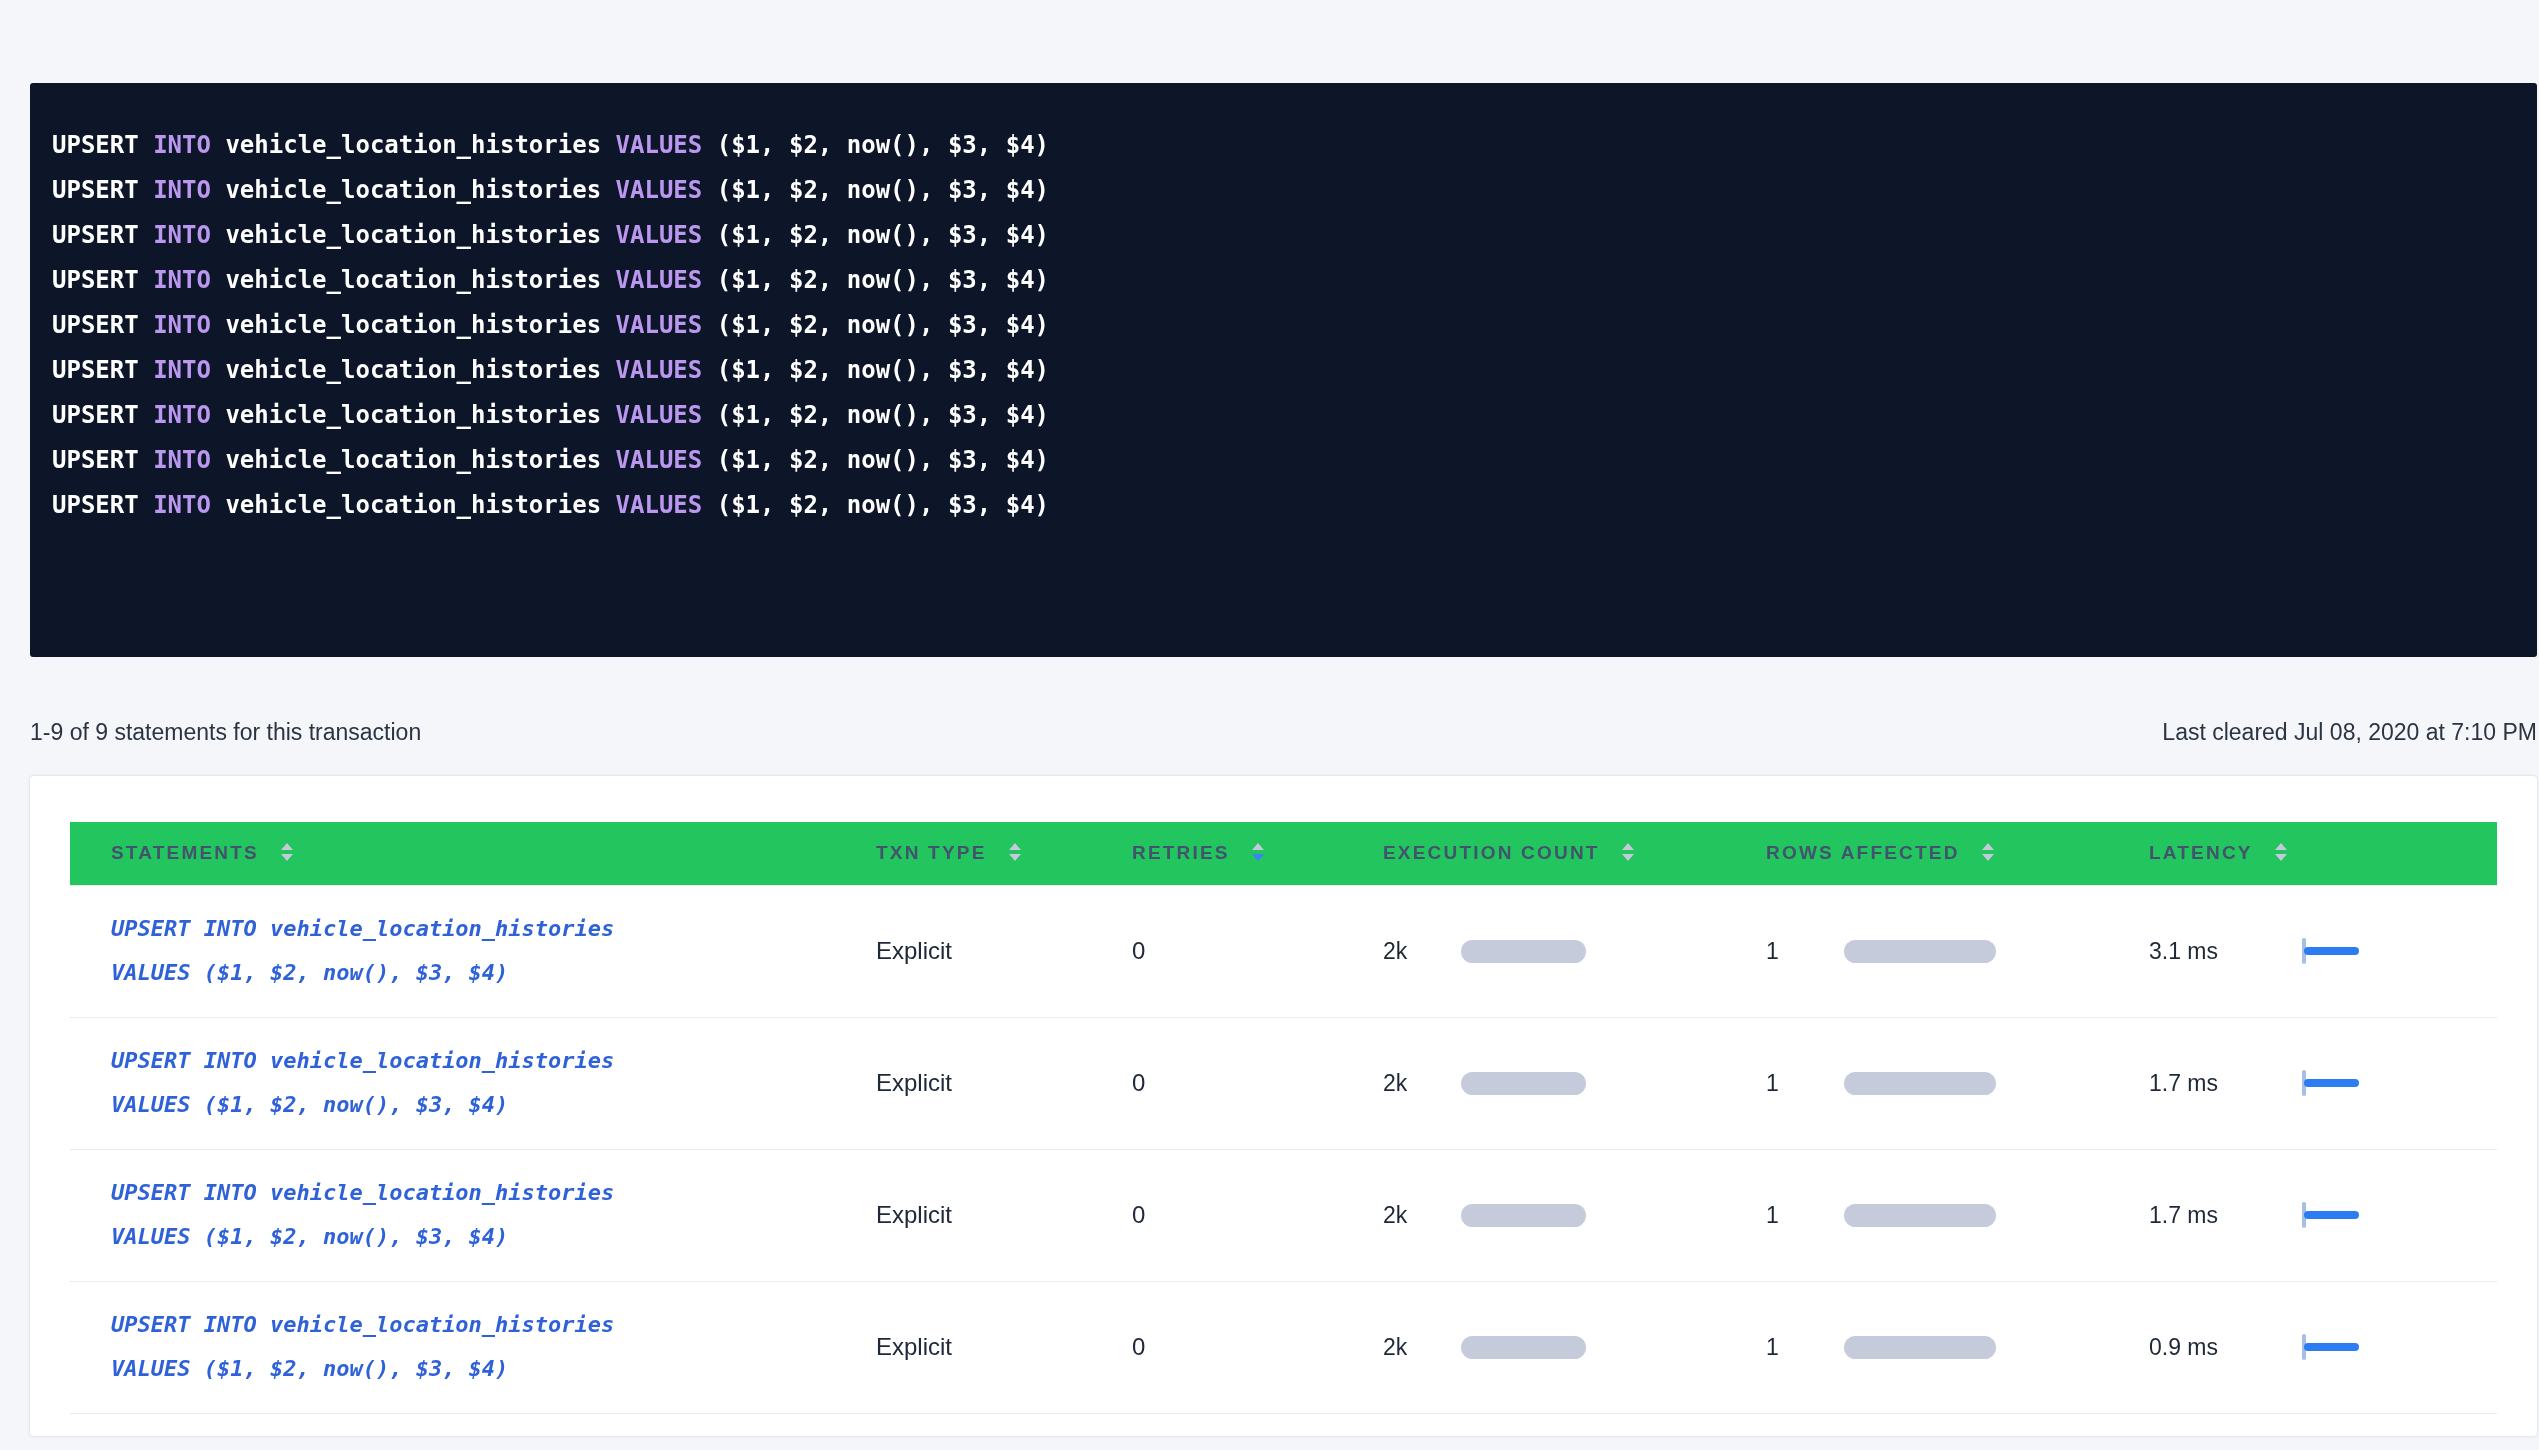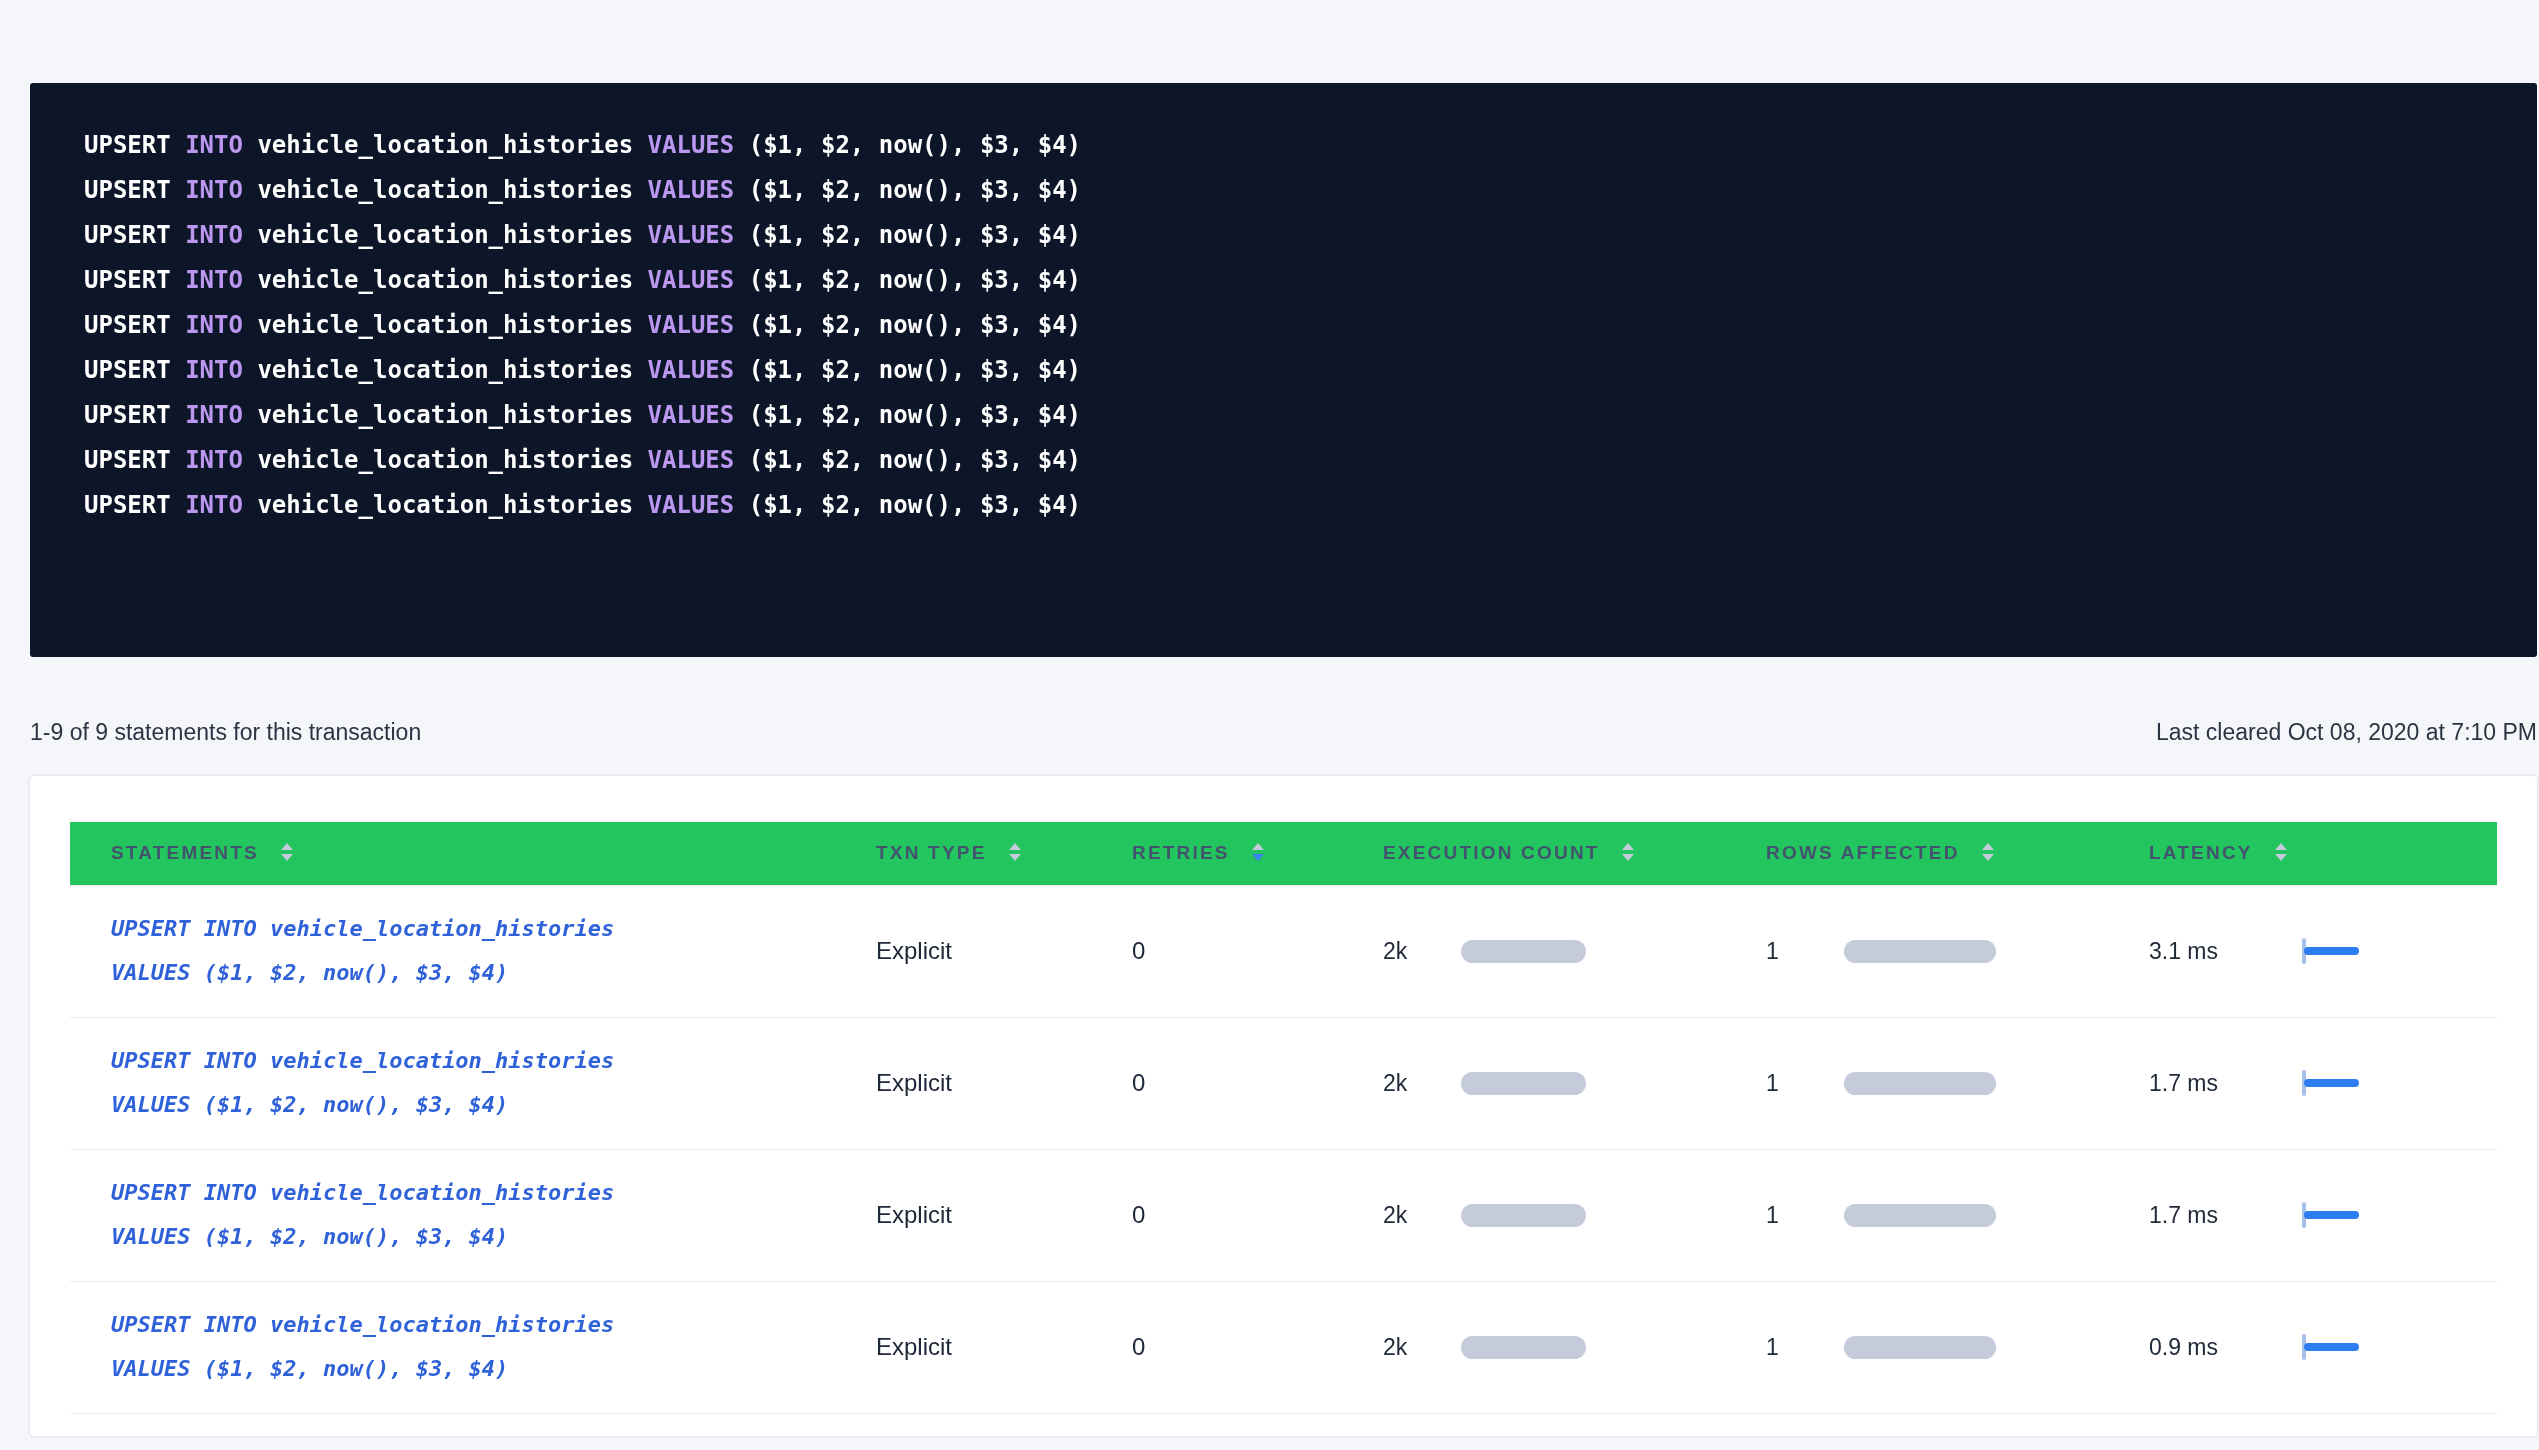--- a/index.html
+++ b/index.html
@@ -22,21 +22,21 @@
     font-weight: 700;
     color: #1e2433;
   }
 
   
   .sql-box {
     margin: 83px 2px 0 30px;
     height: 574px;
     background: #0c1628;
     border-radius: 3px;
-    padding: 40px 54px;
+    padding: 40px 22px;
   }
   .sql-line {
     font-family: "DejaVu Sans Mono", monospace;
     font-weight: 700;
     font-size: 24px;
     line-height: 45px;
     color: #ffffff;
     white-space: nowrap;
   }
   .sql-line .k { color: #bb97ef; }
@@ -239,21 +239,21 @@
       <span class="t">UPSERT</span>
       <span class="k">INTO</span>
       <span class="t">vehicle_location_histories</span>
       <span class="k">VALUES</span>
       <span class="t">($1, $2, now(), $3, $4)</span>
     </div>
   </div>
 
   <div class="summary-row">
     <span>1-9 of 9 statements for this transaction</span>
-    <span>Last cleared Oct 08, 2020 at 7:10 PM</span>
+    <span>Last cleared Jul 08, 2020 at 7:10 PM</span>
   </div>
 
   <div class="card">
     <table class="stmt-table">
       <colgroup>
         <col style="width:780px">
         <col style="width:256px">
         <col style="width:251px">
         <col style="width:383px">
         <col style="width:383px">

